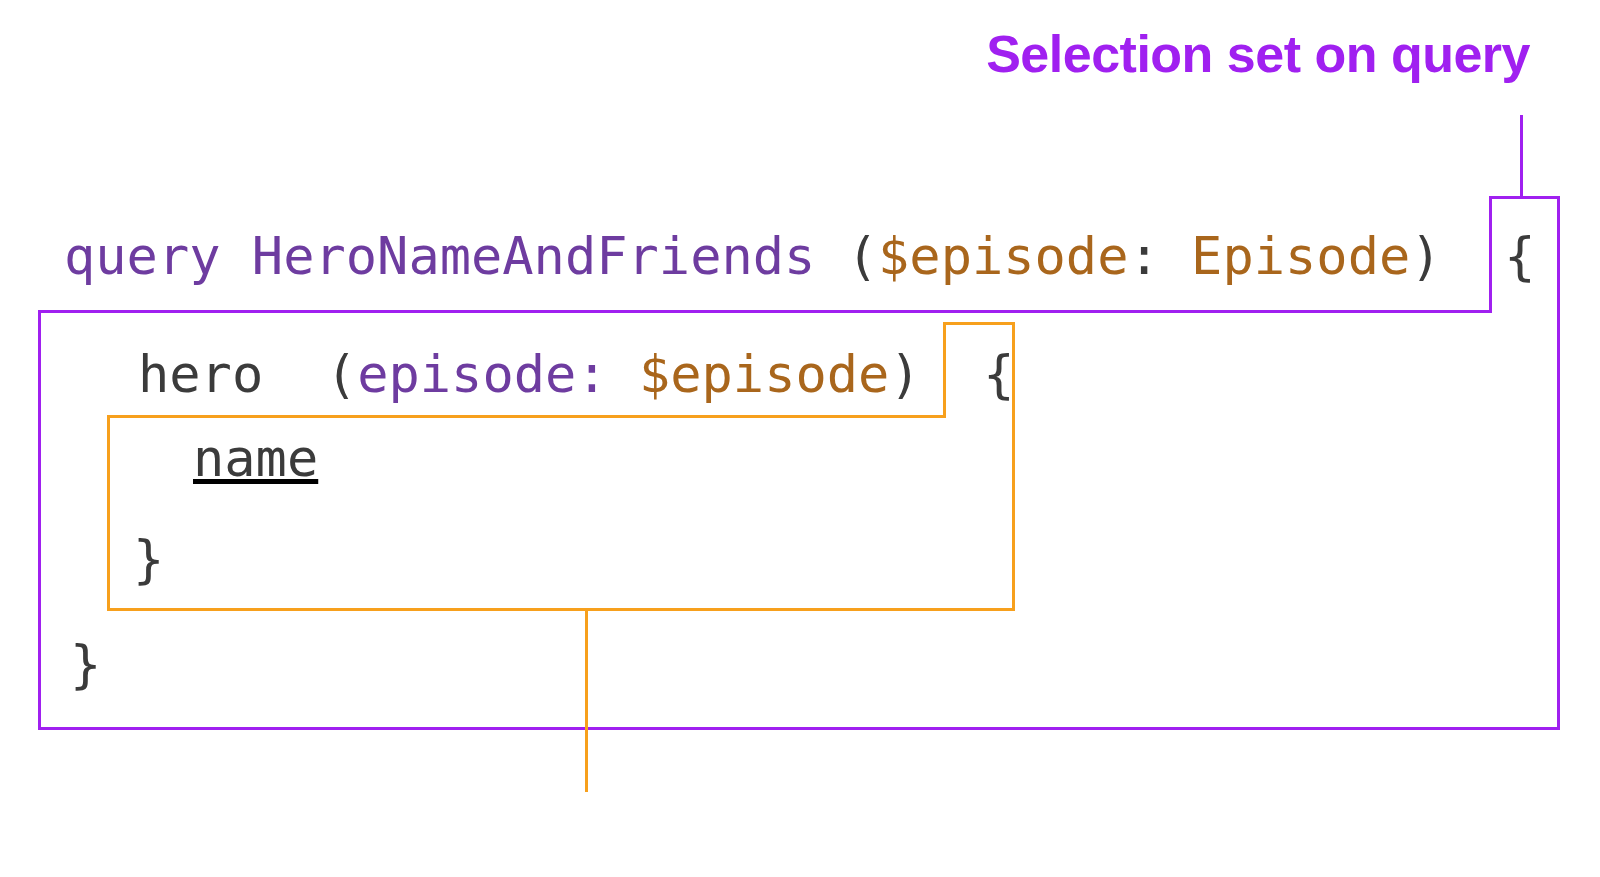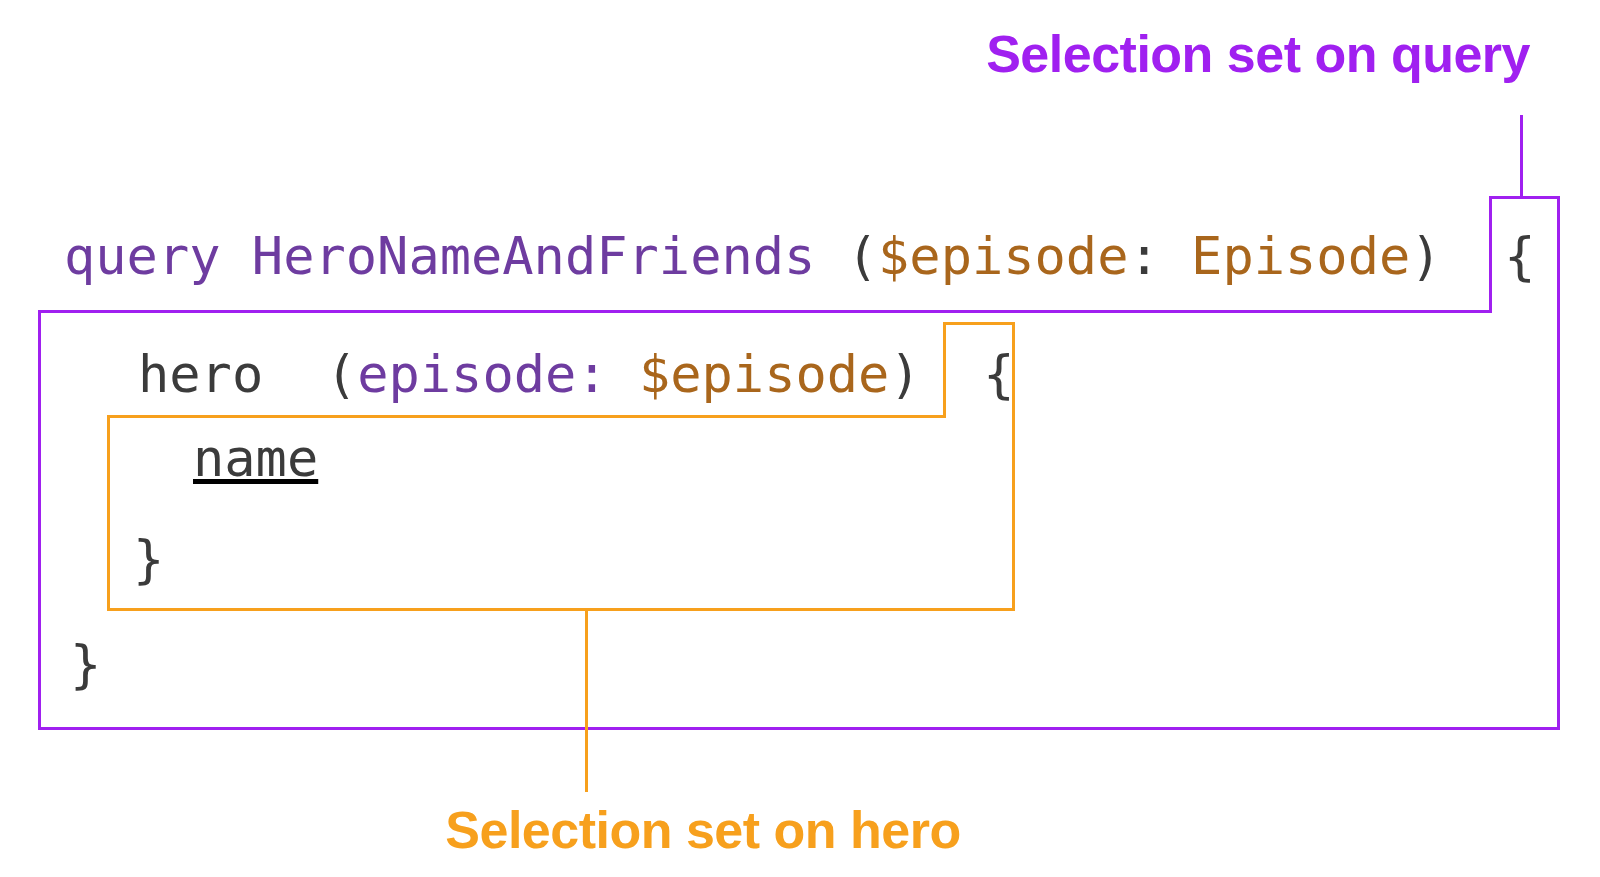--- a/index.html
+++ b/index.html
@@ -56,21 +56,20 @@
   .tok-purple { color: var(--code-purple); text-align: center; }
   .tok-brown  { color: var(--code-brown); }
   .tok-dark   { color: var(--code-dark); }
 </style>
 </head>
 <body>
 
 <div id="stage">
 
   <div id="query-label" class="anno-label">Selection set on query</div>
-  <div id="hero-label" class="anno-label">Selection set on hero</div>
 
   <div class="seg v purple-seg" style="left:1520px; top:115px; height:84px;"></div>
   <div class="seg h purple-seg" style="left:1489px; top:196px; width:71px;"></div>
   <div class="seg v purple-seg" style="left:1489px; top:196px; height:117px;"></div>
   <div class="seg v purple-seg" style="left:1557px; top:196px; height:534px;"></div>
   <div class="seg h purple-seg" style="left:38px; top:310px; width:1454px;"></div>
   <div class="seg v purple-seg" style="left:38px; top:310px; height:420px;"></div>
   <div class="seg h purple-seg" style="left:38px; top:727px; width:1522px;"></div>
 
   <div class="seg h orange-seg" style="left:943px; top:322px; width:72px;"></div>

